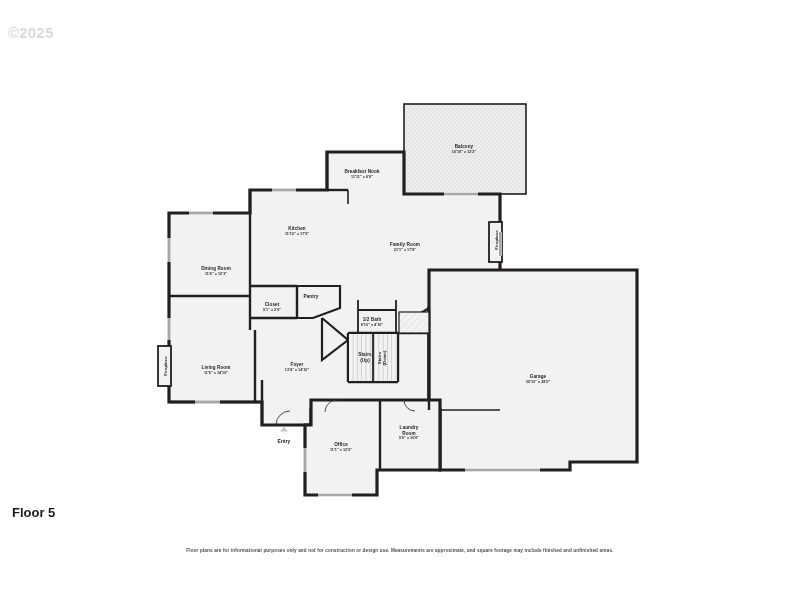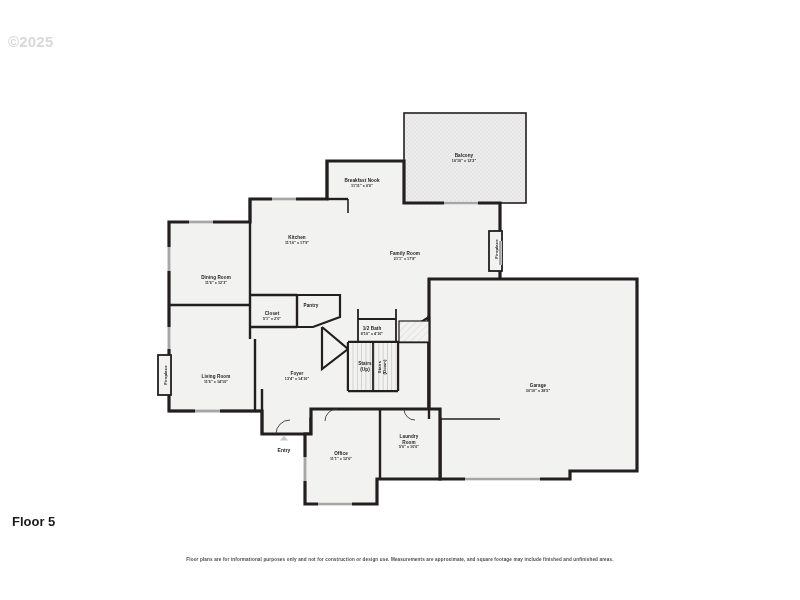--- a/index.html
+++ b/index.html
@@ -4,21 +4,21 @@
 <style>
   html,body{margin:0;padding:0;}
   body{
     width:800px;height:600px;
     background:#ffffff;
     font-family:"Liberation Sans", sans-serif;
     color:#231f20;
     overflow:hidden;
     position:relative;
   }
-  #page{position:absolute;inset:0;margin-top:9px;}
+  #page{position:absolute;inset:0;}
 
   
   .watermark{
     position:absolute;left:8px;top:24px;
     font-size:15px;font-weight:700;color:#d9d9d9;
     letter-spacing:.2px;white-space:nowrap;
     user-select:none;
   }
   .address{
     position:absolute;left:10px;top:36px;

